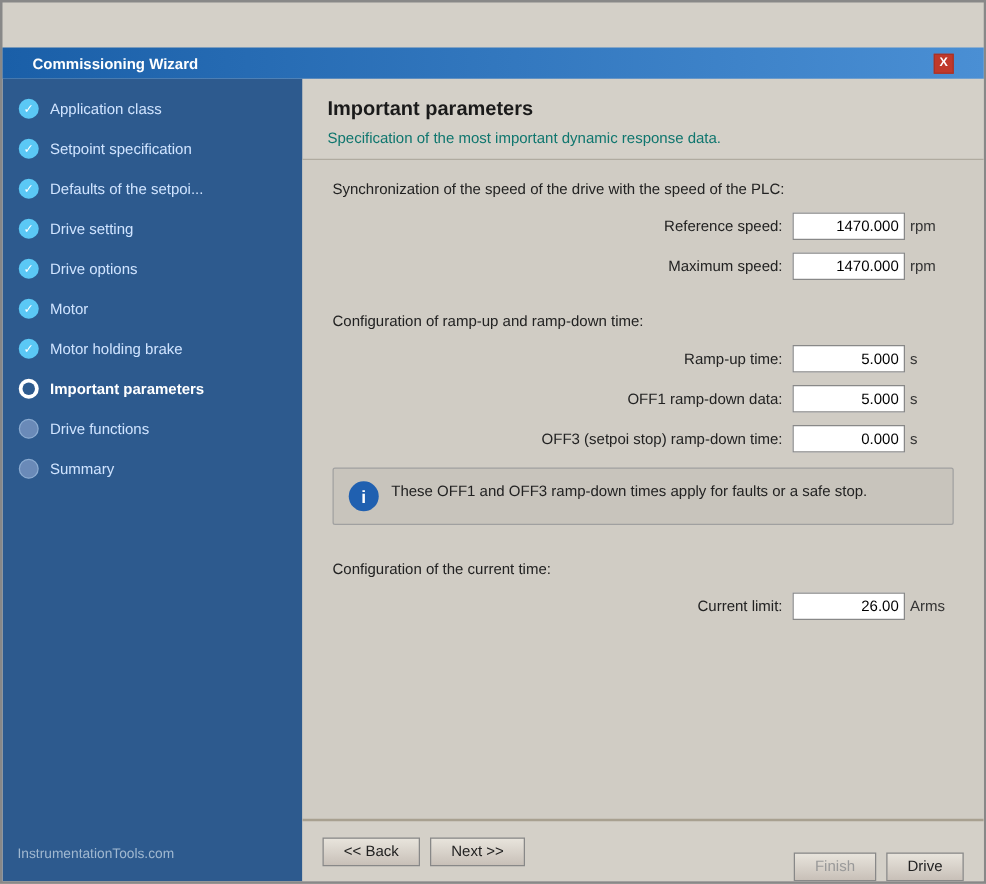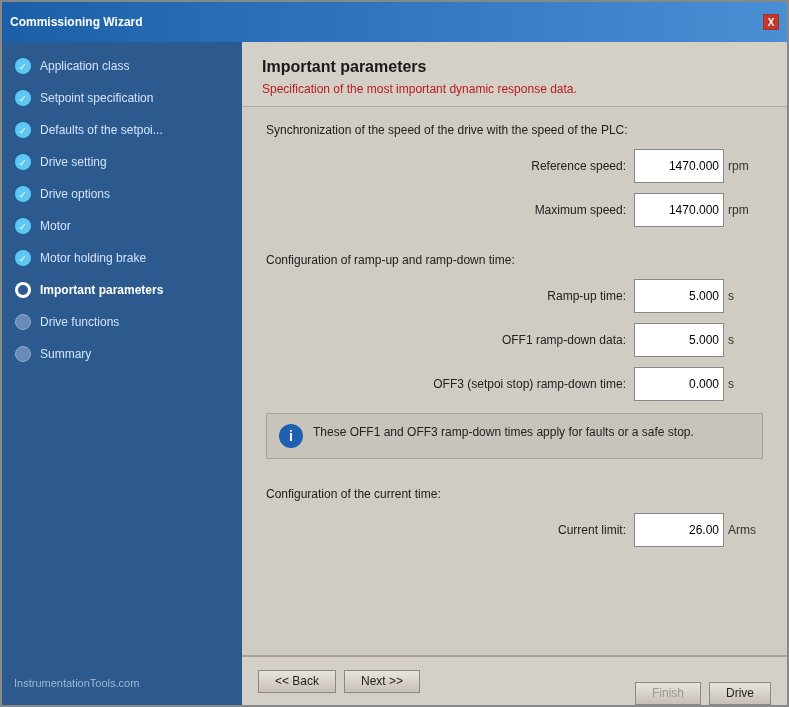--- a/index.html
+++ b/index.html
@@ -18,26 +18,27 @@
       width: 789px;
       height: 707px;
       background: #d4d0c8;
       border: 2px solid #888;
       display: flex;
       flex-direction: column;
     }
     .title-bar {
       background: linear-gradient(to right, #1a5fa8, #4a8fd4);
       color: white;
-      padding: 4px 8px;
+      padding: 4px 24px;
       display: flex;
       align-items: center;
       justify-content: space-between;
-      height: 40px;
+      height: 25px;
       flex-shrink: 0;
+      margin-top: 36px;
     }
     .title-bar-text {
       font-size: 12px;
       font-weight: bold;
     }
     .close-btn {
       background: #c0392b;
       color: white;
       border: 1px solid #a93226;
       width: 16px;
@@ -133,21 +134,21 @@
       border-bottom: 1px solid #b0aba0;
     }
     .main-title {
       font-size: 16px;
       font-weight: bold;
       color: #1a1a1a;
       margin-bottom: 6px;
     }
     .main-subtitle {
       font-size: 12px;
-      color: #b91c1c;
+      color: #0f766e;
     }
     .main-body {
       flex: 1;
       padding: 16px 24px;
       overflow-y: auto;
       background: #d0ccc4;
     }
     .section-label {
       font-size: 12px;
       color: #222;
@@ -160,21 +161,21 @@
       justify-content: flex-end;
     }
     .form-label {
       text-align: right;
       margin-right: 8px;
       color: #222;
       font-size: 12px;
     }
     .form-input {
       width: 90px;
-      height: 34px;
+      height: 22px;
       border: 1px solid #888;
       background: white;
       padding: 2px 4px;
       font-size: 12px;
       text-align: right;
     }
     .form-unit {
       width: 35px;
       margin-left: 4px;
       color: #333;

